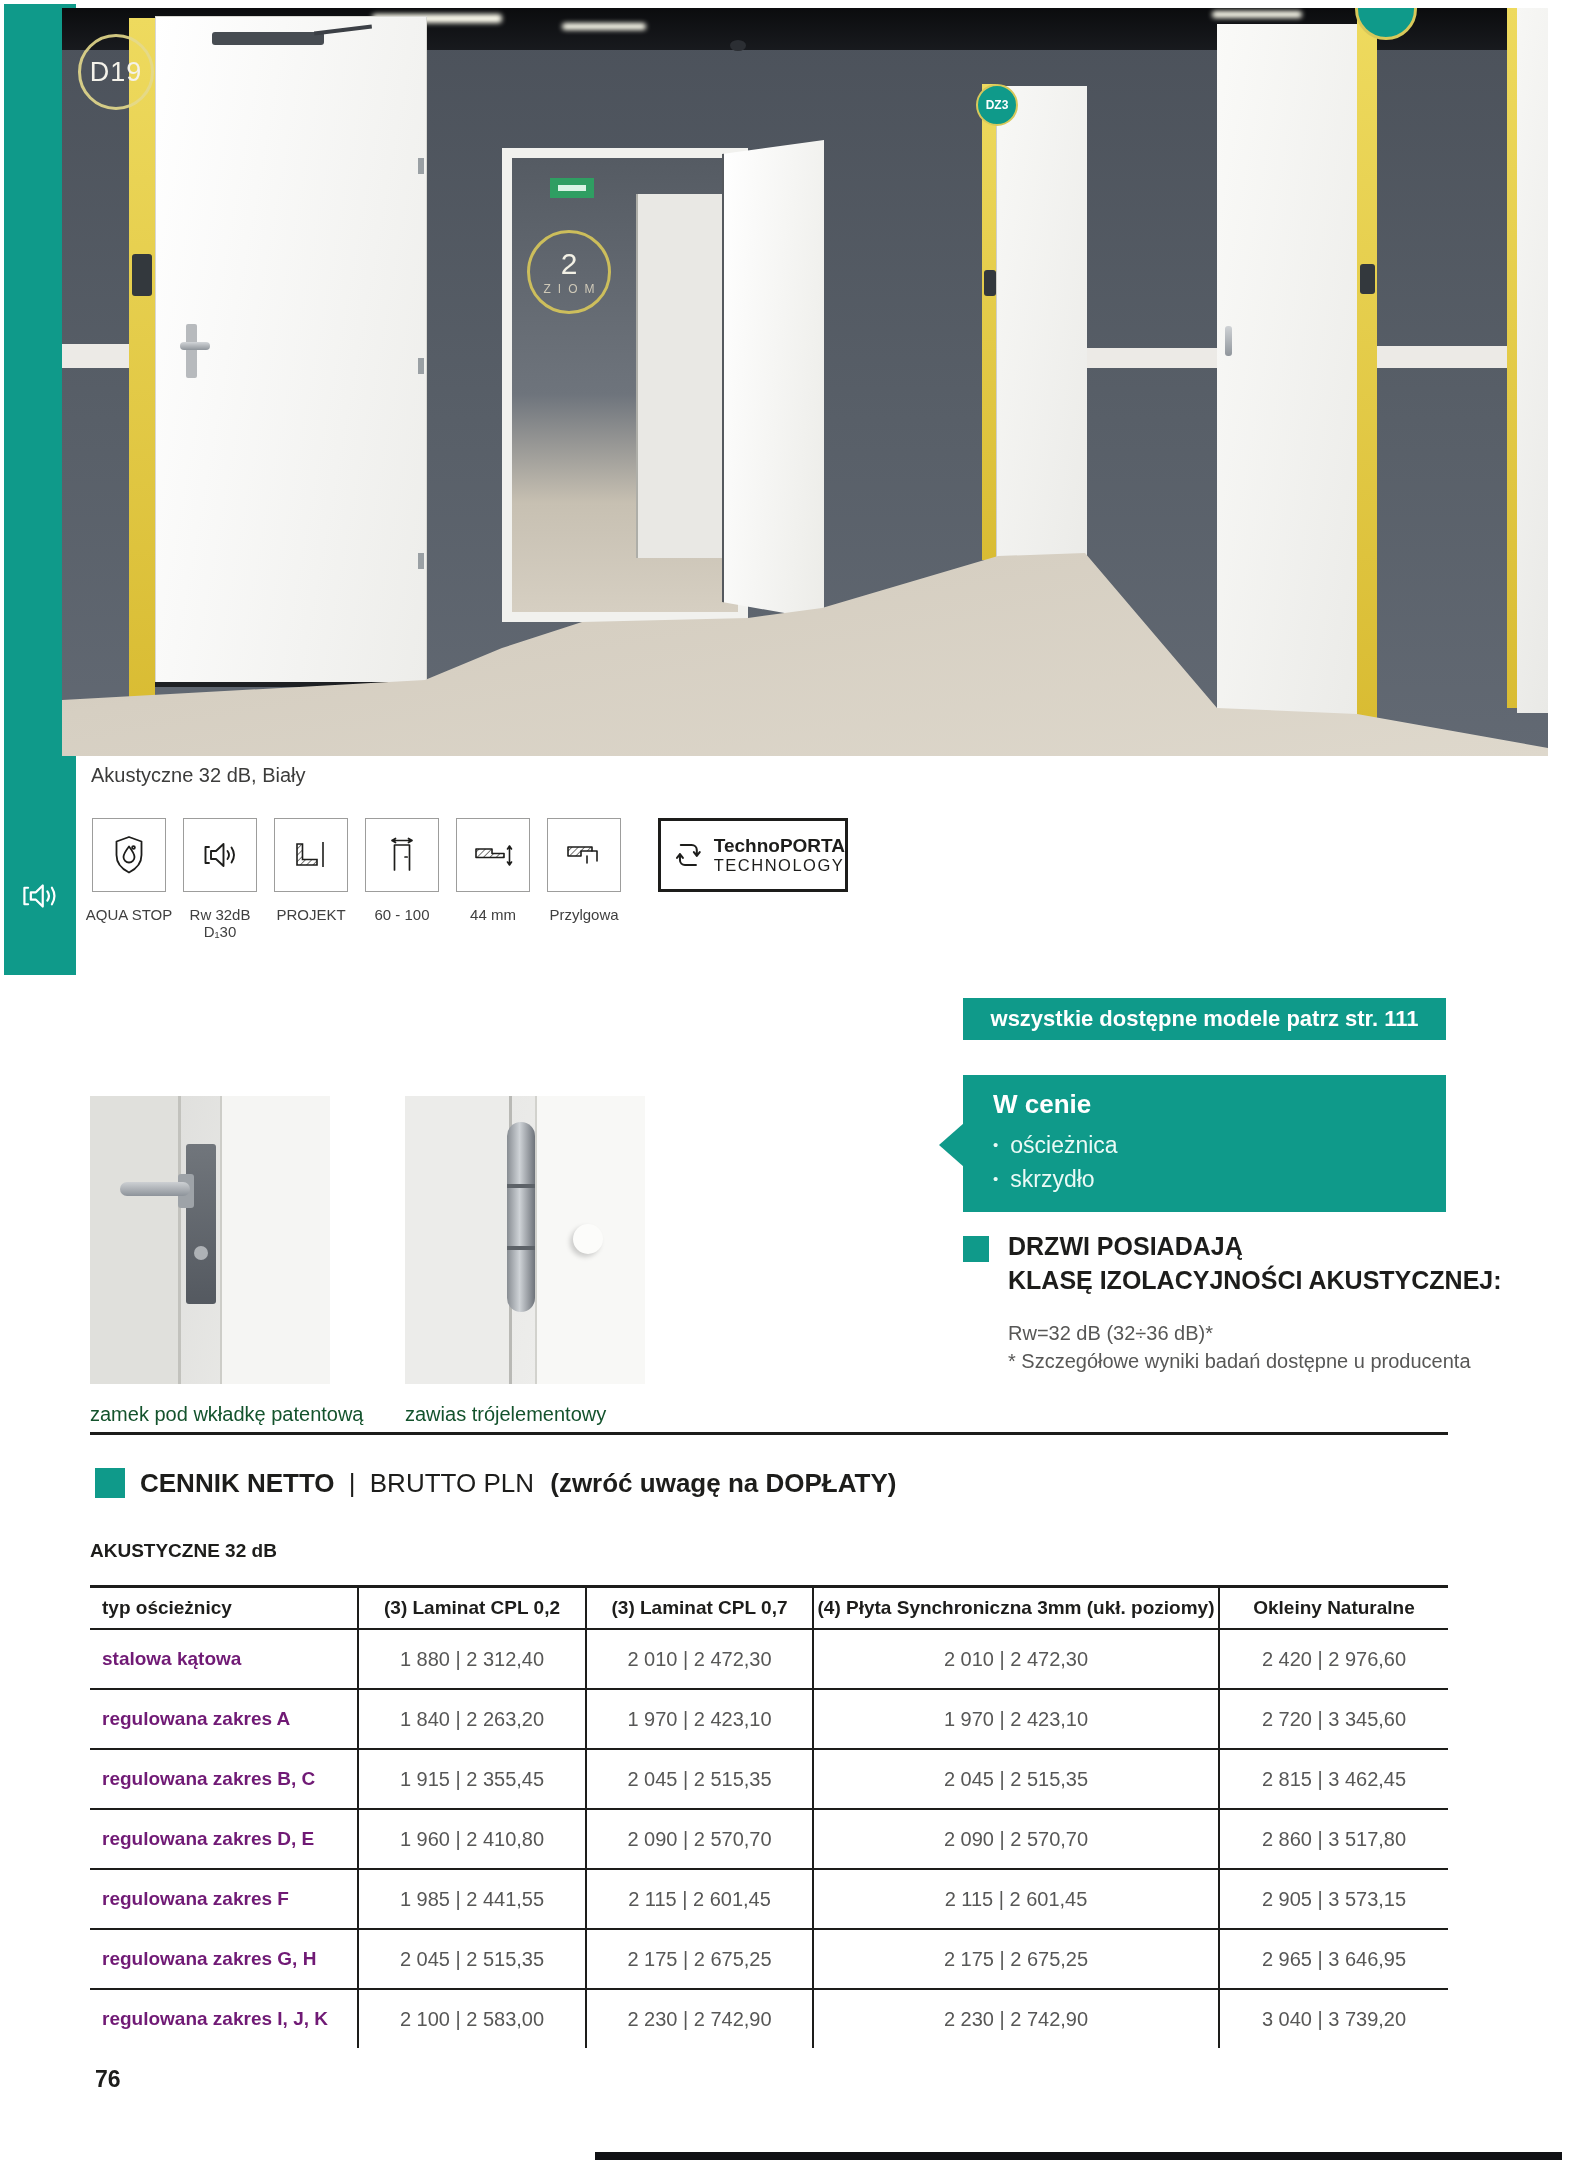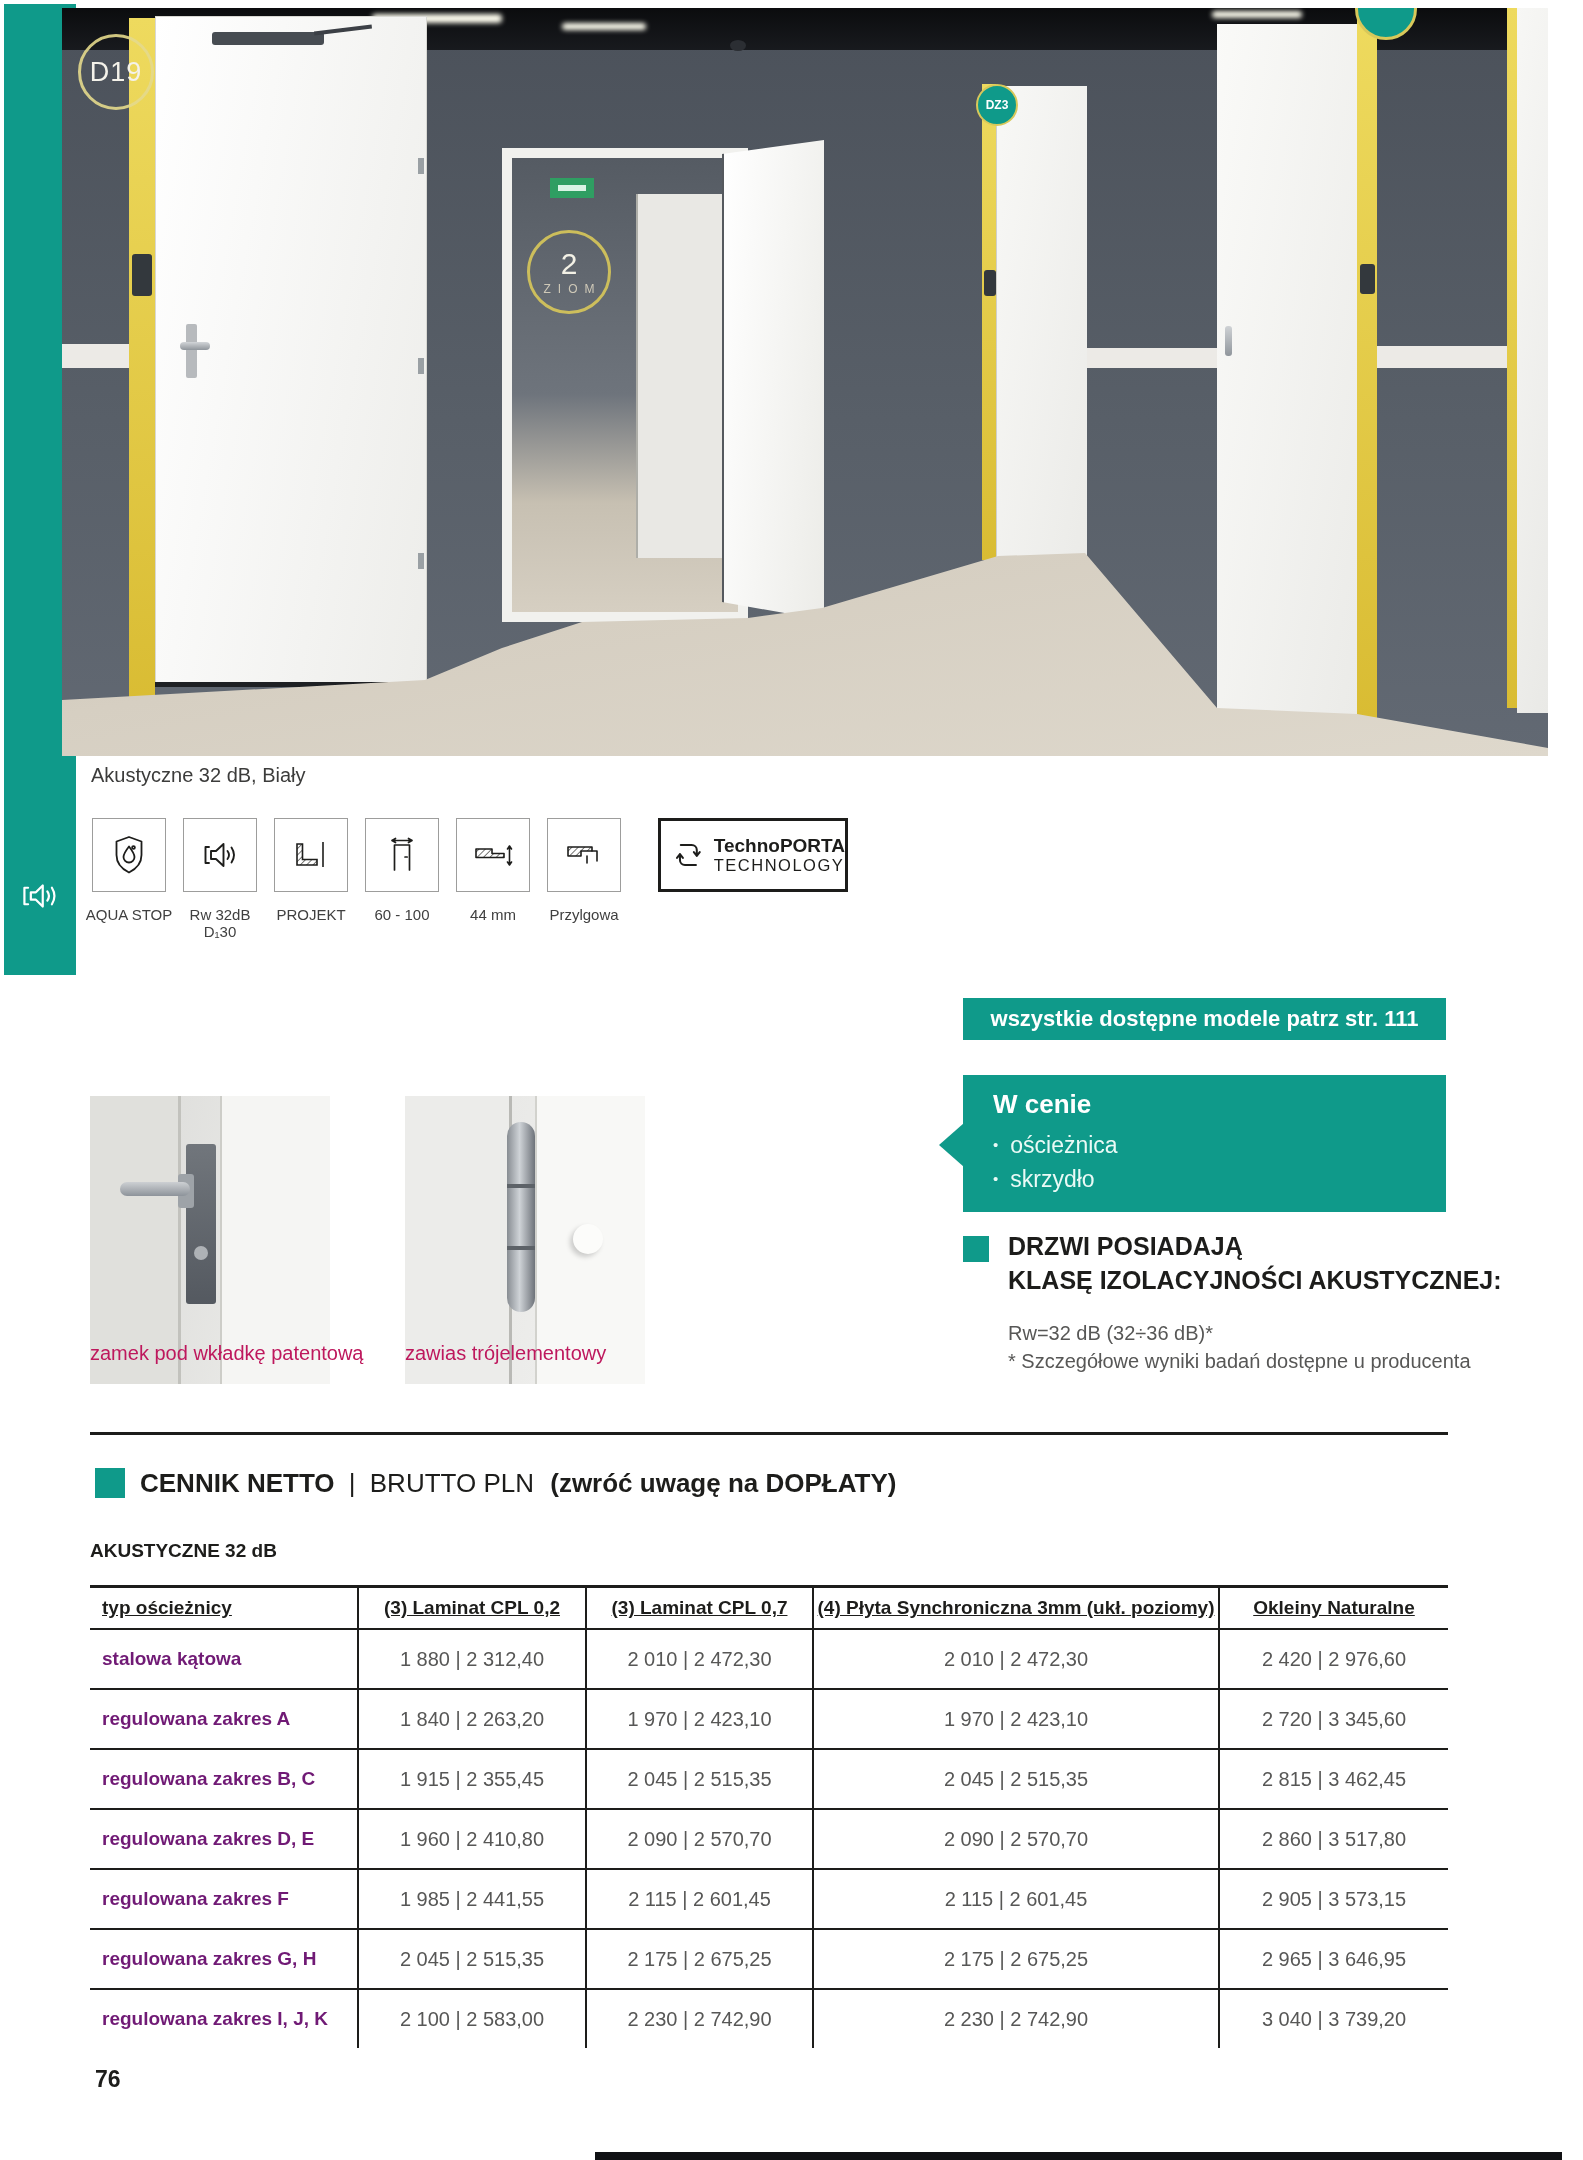--- a/index.html
+++ b/index.html
@@ -99,21 +99,21 @@
   .p1-plate{left:96px;top:48px;width:30px;height:160px;background:linear-gradient(#71767c,#545960);border-radius:3px;}
   .p1-cyl{left:104px;top:150px;width:14px;height:14px;background:#aeb2b6;border-radius:50%;}
   .p1-lever{left:30px;top:86px;width:70px;height:14px;background:linear-gradient(#cdd0d3,#8d939a);border-radius:7px;}
   .p1-rosette{left:88px;top:78px;width:16px;height:34px;background:#9ea3a8;border-radius:3px;}
   .p2-left{left:0;top:0;width:104px;height:288px;background:#ececea;border-right:3px solid #b9b9b5;}
   .p2-right{left:130px;top:0;width:110px;height:288px;background:#f8f8f6;border-left:2px solid #d2d2cd;}
   .p2-hinge{left:102px;top:26px;width:28px;height:190px;border-radius:14px;background:linear-gradient(90deg,#878c92,#cfd3d7 45%,#6e737a);}
   .p2-hseg1{left:102px;top:88px;width:28px;height:4px;background:#5d6268;}
   .p2-hseg2{left:102px;top:150px;width:28px;height:4px;background:#5d6268;}
   .p2-knob{left:168px;top:128px;width:30px;height:30px;background:#fcfcfa;border-radius:50%;box-shadow:-3px 3px 5px rgba(0,0,0,.18);}
-  .dcaption{top:1342px;font-size:20px;color:#be185d;position:absolute;}
+  .dcaption{top:1403px;font-size:20px;color:#14532d;position:absolute;}
   .c1{left:90px;} .c2{left:405px;}
 
   
   .wcenie{left:963px;top:1075px;width:483px;height:137px;background:#0f9a8a;padding:14px 0 0 30px;box-sizing:border-box;}
   .wcenie-arrow{left:939px;top:1123px;width:0;height:0;border-top:22px solid transparent;border-bottom:22px solid transparent;border-right:25px solid #0f9a8a;}
   .wc-title{color:#ffffff;font-size:26px;font-weight:700;margin-bottom:8px;}
   .wc-item{color:#eafaf6;font-size:23px;line-height:33px;}
   .wc-item::before{content:"•";font-size:15px;margin-right:12px;vertical-align:3px;}
 
   
@@ -131,21 +131,21 @@
   .pr-heading{left:140px;top:1468px;height:30px;line-height:31px;font-size:26px;white-space:nowrap;}
   .pr-b{font-weight:800;}
   .pr-sep{font-weight:400;padding:0 7px;}
   .pr-l{font-weight:400;}
   .pr-b2{font-weight:800;margin-left:9px;}
   .subheading{left:90px;top:1540px;font-size:19px;font-weight:700;}
 
   
   .ptable{left:90px;top:1585px;width:1358px;border-top:3px solid #1d1d1b;}
   .phead,.prow{display:grid;grid-template-columns:267px 228px 227px 406px 230px;}
-  .phead{height:40px;border-bottom:2px solid #1d1d1b;text-decoration:underline;}
+  .phead{height:40px;border-bottom:2px solid #1d1d1b;}
   .prow{height:58px;border-bottom:2px solid #1d1d1b;}
   .prow:last-child{border-bottom:none;}
   .hcell{display:flex;align-items:center;justify-content:center;font-size:19px;font-weight:700;color:#1d1d1b;border-left:2px solid #1d1d1b;text-align:center;}
   .hcell:first-child{justify-content:flex-start;padding-left:12px;border-left:none;}
   .pcell{display:flex;align-items:center;justify-content:center;font-size:20px;color:#575756;border-left:2px solid #1d1d1b;}
   .pcell.rowlabel{justify-content:flex-start;padding-left:12px;font-size:19px;font-weight:700;color:#701a75;border-left:none;}
 
   .page-num{left:95px;top:2066px;font-size:23px;font-weight:700;}
   .bottom-bar{left:595px;top:2152px;width:967px;height:8px;background:#101114;}
 

